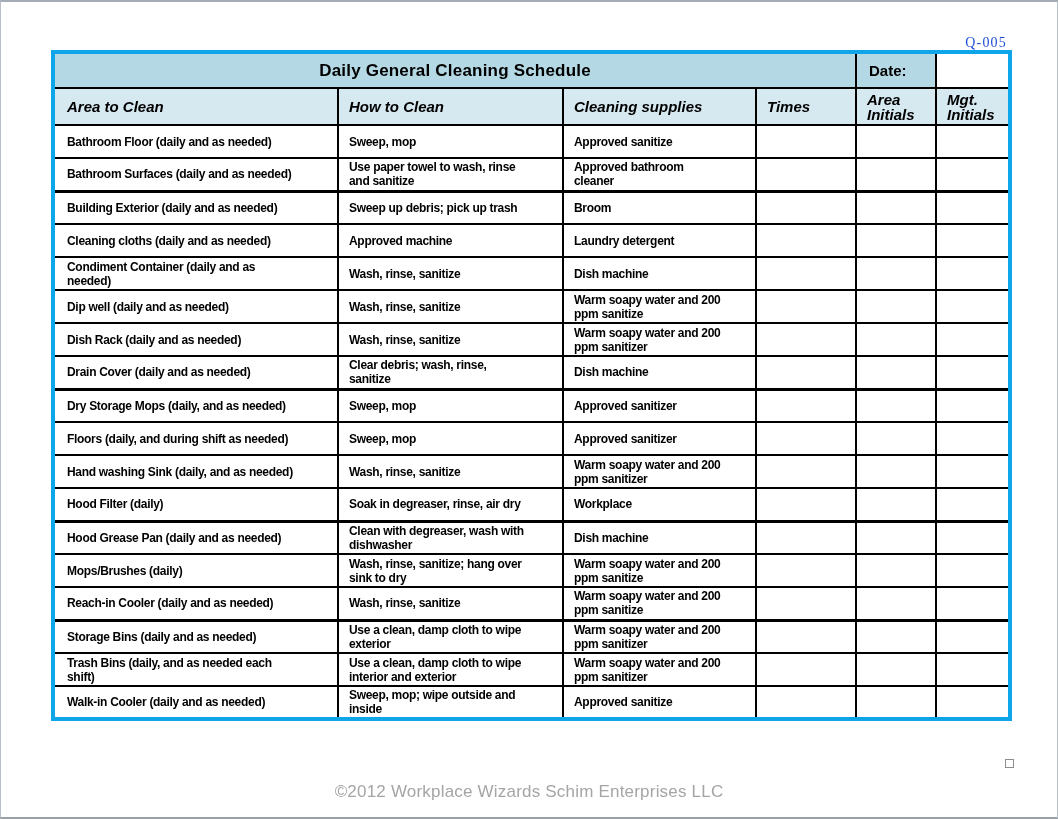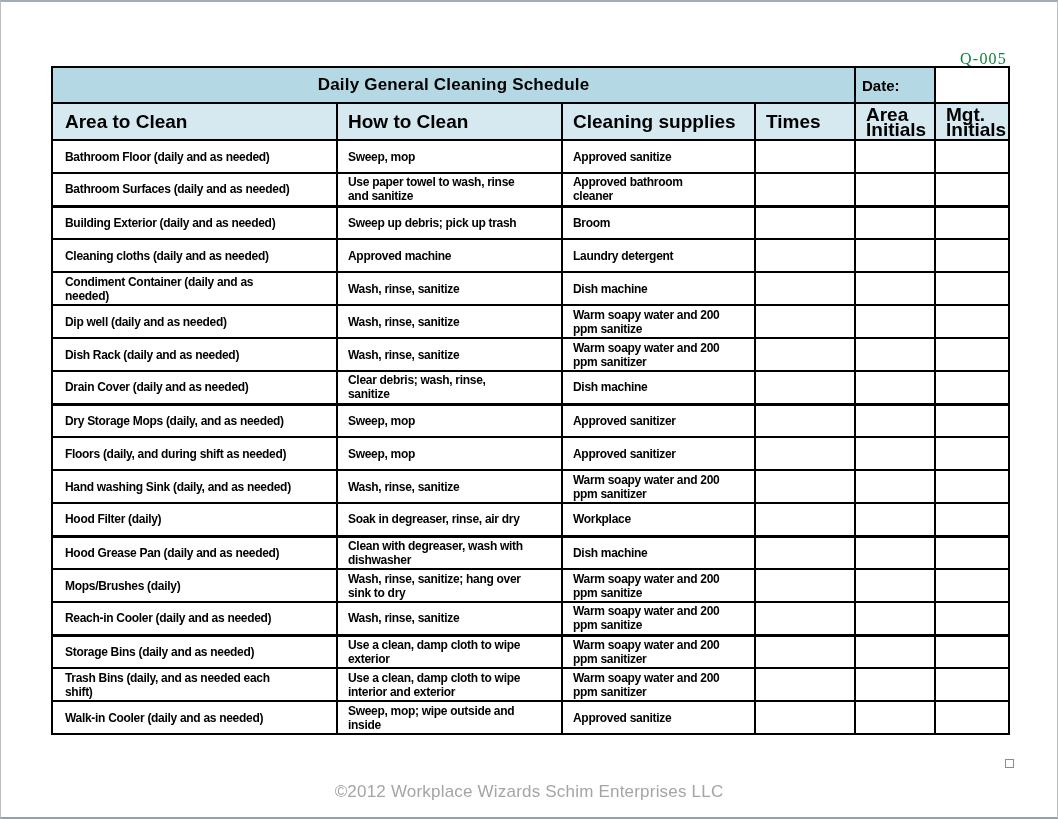--- a/index.html
+++ b/index.html
@@ -16,34 +16,33 @@
     border-left: 1px solid #b9bfc6;
     border-right: 1px solid #b9bfc6;
     overflow: hidden;
   }
 
   .doc-code {
     position: absolute;
     top: 33px;
     right: 50px;
     font-family: "Liberation Serif", serif;
-    font-size: 16px;
-    color: #15803d;
+    font-size: 14px;
+    color: #1d4ed8;
     letter-spacing: 1.2px;
-    margin-top: 15px;
   }
 
   table.schedule {
     position: absolute;
     left: 50px;
-    top: 64px;
+    top: 48px;
     width: 957px;
     border-collapse: collapse;
     table-layout: fixed;
-    border: 1px solid #0ea5e9;
+    border: 4px solid #0ea5e9;
   }
   table.schedule td {
     border: 2px solid #000;
     white-space: pre-line;
     vertical-align: middle;
     font-weight: bold;
     color: #000;
     overflow: hidden;
     box-sizing: border-box;
   }
@@ -51,31 +50,32 @@
   .title-row { height: 36px; }
   .title-cell {
     background: var(--title-bg);
     text-align: center;
     font-size: 17px;
     letter-spacing: 0.2px;
   }
   .date-label {
     background: var(--title-bg);
     font-size: 15px;
-    padding-left: 6px;
+    padding-left: 12px;
   }
   .date-value { background: #ffffff; }
 
   .header-row { height: 37px; }
   .header-row td {
     background: var(--header-bg);
-    font-size: 19px;
+    font-size: 15px;
     line-height: 15px;
     padding-left: 10px;
     border-bottom-width: 3px;
+    font-style: italic;
   }
   .header-row td.c0 { padding-left: 12px; }
 
   tbody tr { height: 33px; }
   tbody td {
     font-size: 12px;
     line-height: 14px;
     letter-spacing: -0.3px;
     padding: 0 4px 0 10px;
   }

